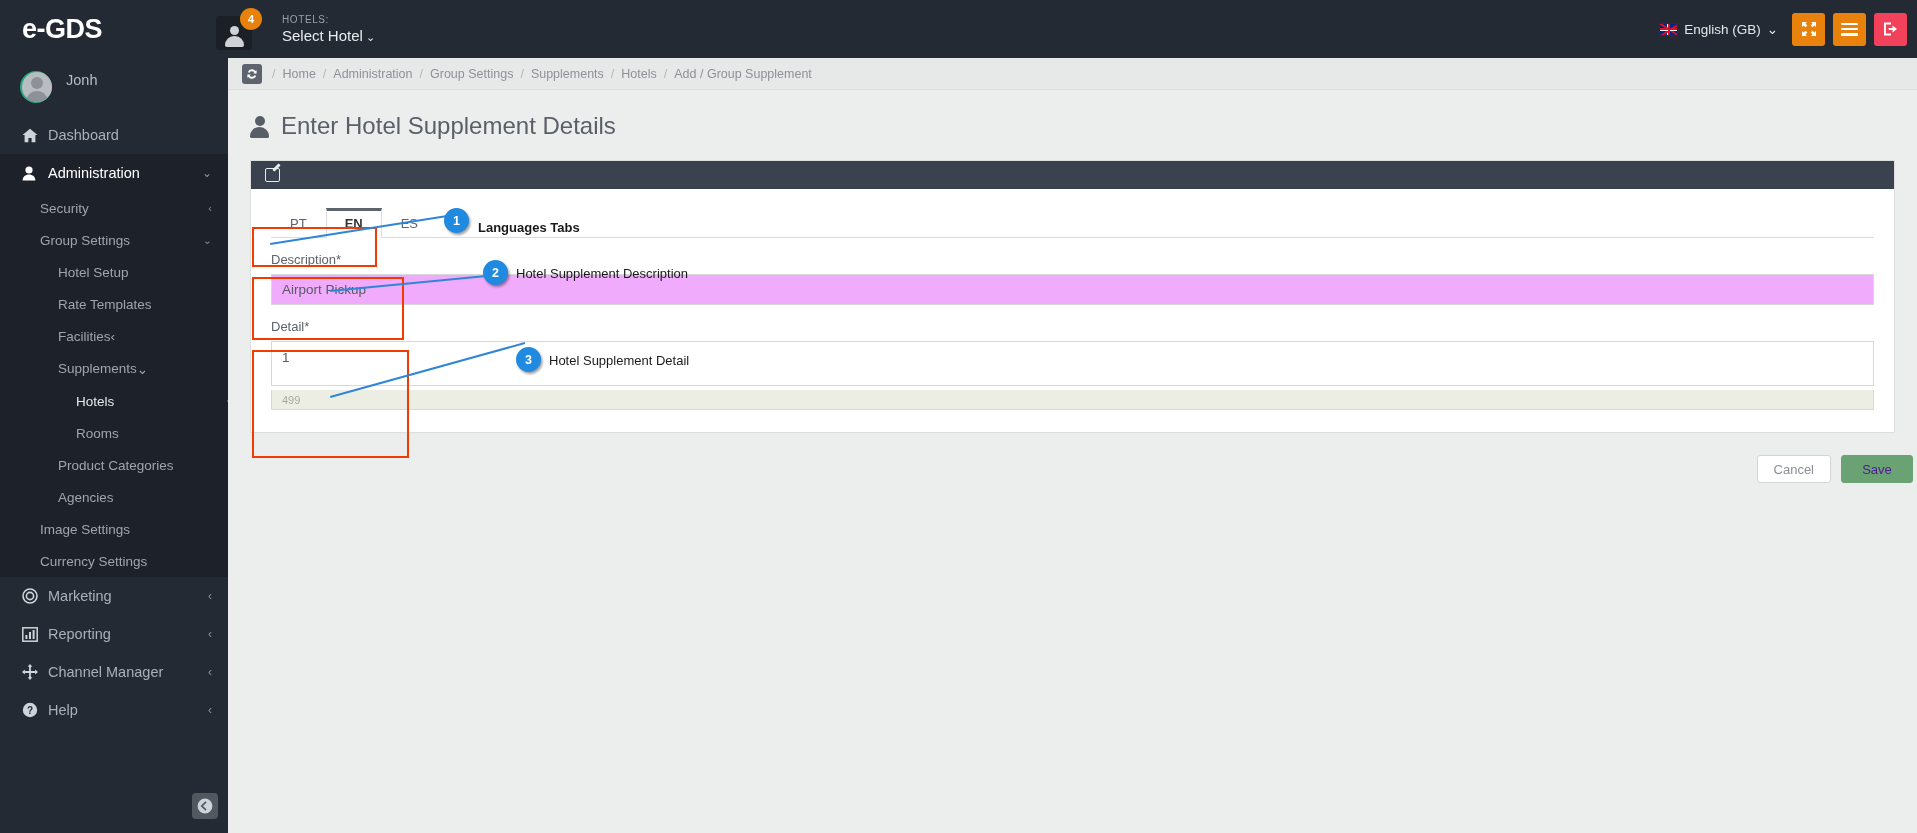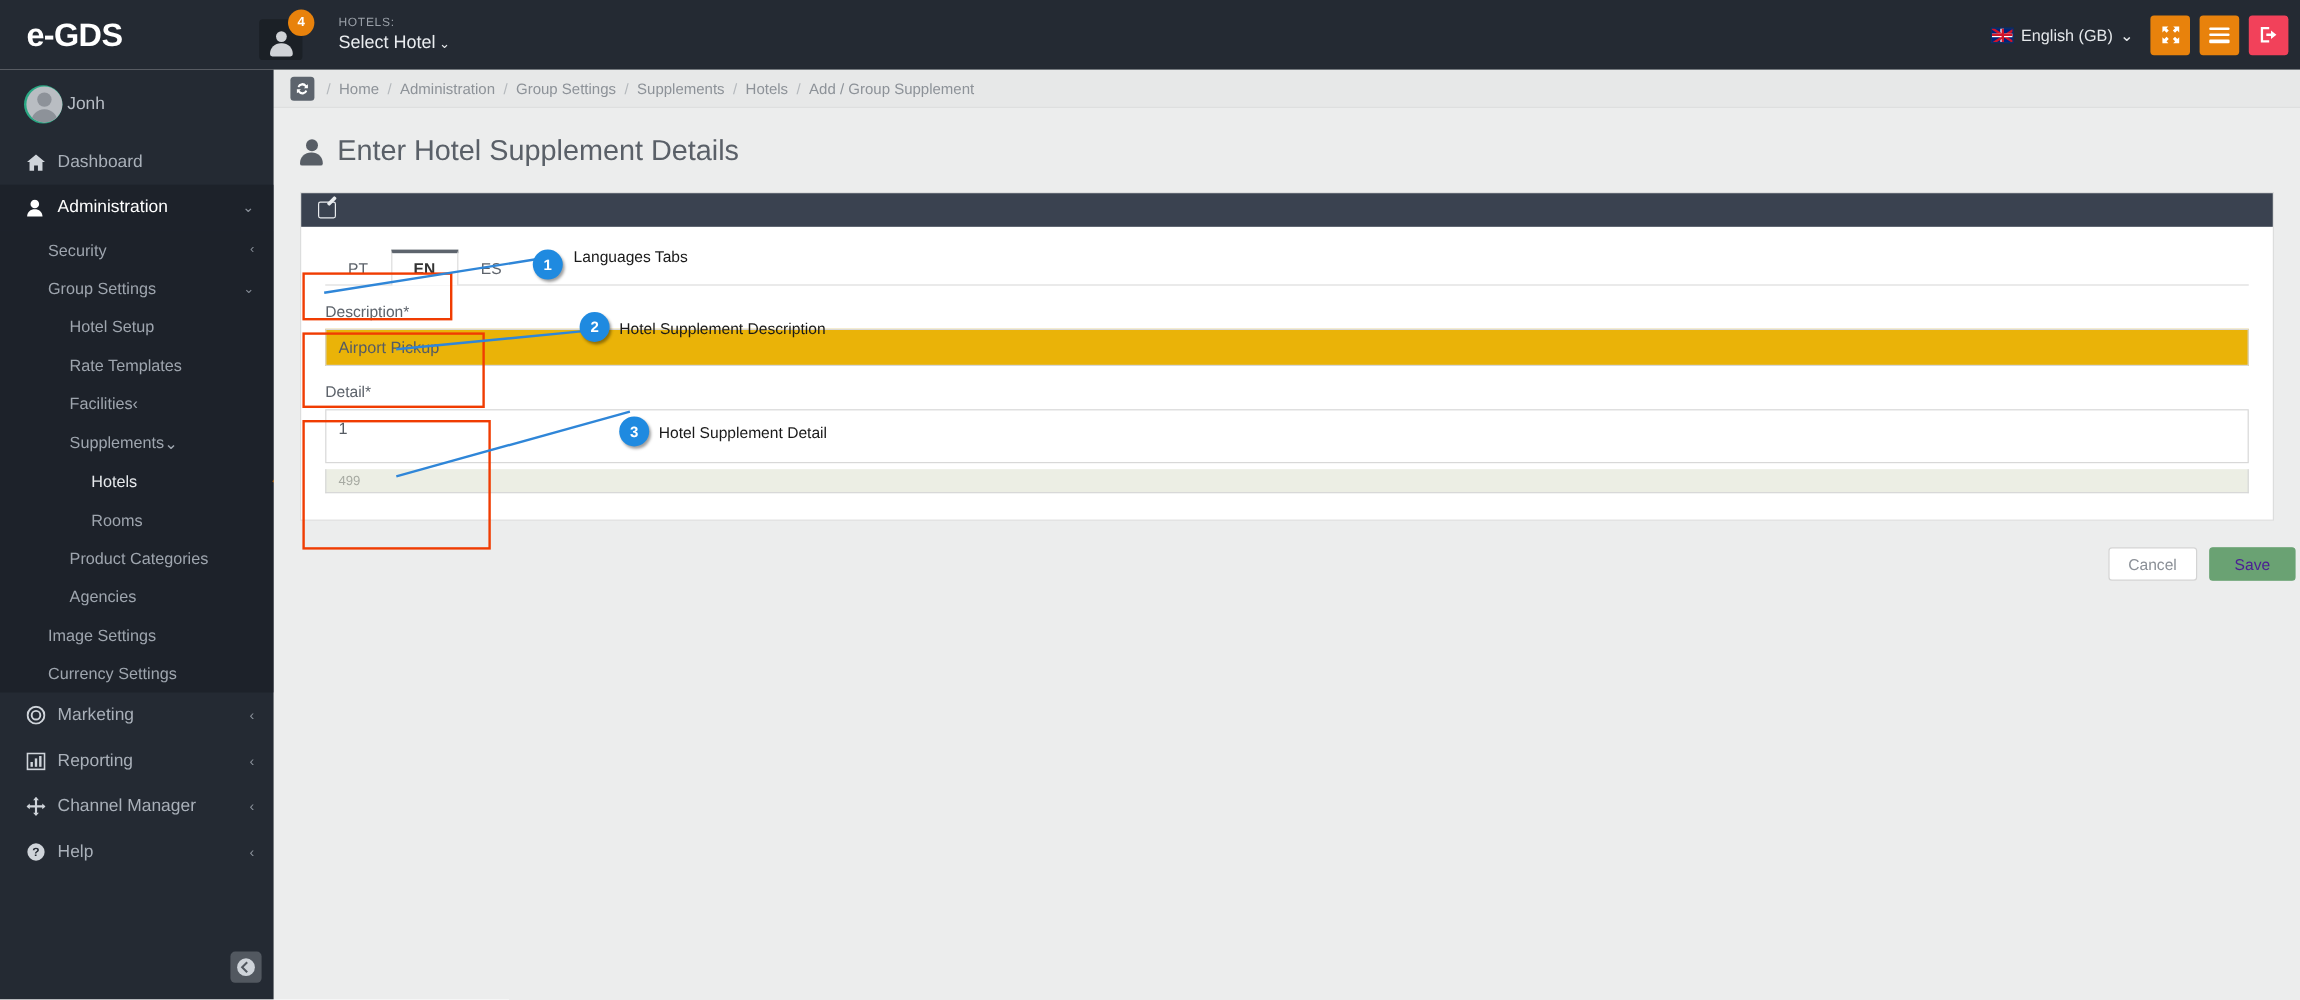--- a/index.html
+++ b/index.html
@@ -71,21 +71,21 @@
   .icon-lines i { display:block; height:2.6px; background:#fff; border-radius:1px; }
 
   
   .body-wrap { flex:1; display:flex; min-height:0; }
 
   
   .sidebar {
     width:228px; flex:0 0 228px; background:#242a33; color:#b6bcc4;
     position:relative; overflow:hidden;
   }
-  .profile { display:flex; align-items:center; gap:4px; padding:14px 0 14px 22px; }
+  .profile { display:flex; gap:14px; padding:14px 0 14px 22px; }
   .profile .pic {
     width:30px; height:30px; border-radius:50%; background:#b9bdc2; position:relative; overflow:hidden;
     box-shadow: -1px 0 0 1px #2aa884;
   }
   .profile .pic:before { content:''; position:absolute; left:9px; top:5px; width:12px; height:12px;
      border-radius:50%; background:#8d9299; }
   .profile .pic:after { content:''; position:absolute; left:4px; top:19px; width:22px; height:14px;
      border-radius:11px 11px 0 0; background:#8d9299; }
   .profile .name { font-size:14.5px; color:#b7bdc5; }
 
@@ -162,21 +162,21 @@
     border-bottom:none; cursor:pointer; background:transparent; position:relative; top:1px;
   }
   .tab.active {
     background:#fff; border-color:#dddddd; color:#333; font-weight:bold;
     border-top:3px solid #5d646d; padding-top:5px;
   }
 
   .field { margin-top:14px; }
   .field .flabel { font-size:13px; color:#5d636b; margin-bottom:7px; }
   .text-input {
-    width:100%; height:31px; border:1px solid #d8d8d8; background:#eab308; padding:0 10px;
+    width:100%; height:31px; border:1px solid #d8d8d8; background:#f0abfc; padding:0 10px;
     font-size:13.5px; color:#565c63; font-family:"Liberation Sans", sans-serif; outline:none;
   }
   .textarea-box {
     width:100%; height:45px; border:1px solid #d8d8d8; background:#fff; padding:8px 10px;
     font-size:13.5px; color:#565c63; font-family:"Liberation Sans", sans-serif; outline:none;
     resize:none;
   }
   .counter-bar {
     width:100%; height:20px; background:#eceee4; border:1px solid #d8d8d8; border-top:none;
     font-size:11px; color:#a7aaa2; display:flex; align-items:center; padding:0 10px;
@@ -460,16 +460,16 @@
   <div class="anno-box" style="left:252px; top:350px; width:157px; height:108px;"></div>
 
   <div class="anno-line" style="left:270px; top:243px; width:184px; transform:rotate(-9deg);"></div>
   <div class="anno-line" style="left:330px; top:290px; width:157px; transform:rotate(-5.5deg);"></div>
   <div class="anno-line" style="left:330px; top:396px; width:202px; transform:rotate(-15.5deg);"></div>
 
   <div class="anno-bubble" style="left:444px; top:208px;">1</div>
   <div class="anno-bubble" style="left:483px; top:260px;">2</div>
   <div class="anno-bubble" style="left:516px; top:347px;">3</div>
 
-  <div class="anno-text" style="left:478px; top:206px;">Languages Tabs</div>
+  <div class="anno-text" style="left:478px; top:220px;font-weight:bold;">Languages Tabs</div>
   <div class="anno-text" style="left:516px; top:266px;">Hotel Supplement Description</div>
   <div class="anno-text" style="left:549px; top:353px;">Hotel Supplement Detail</div>
 </div>
 
 </body></html>

